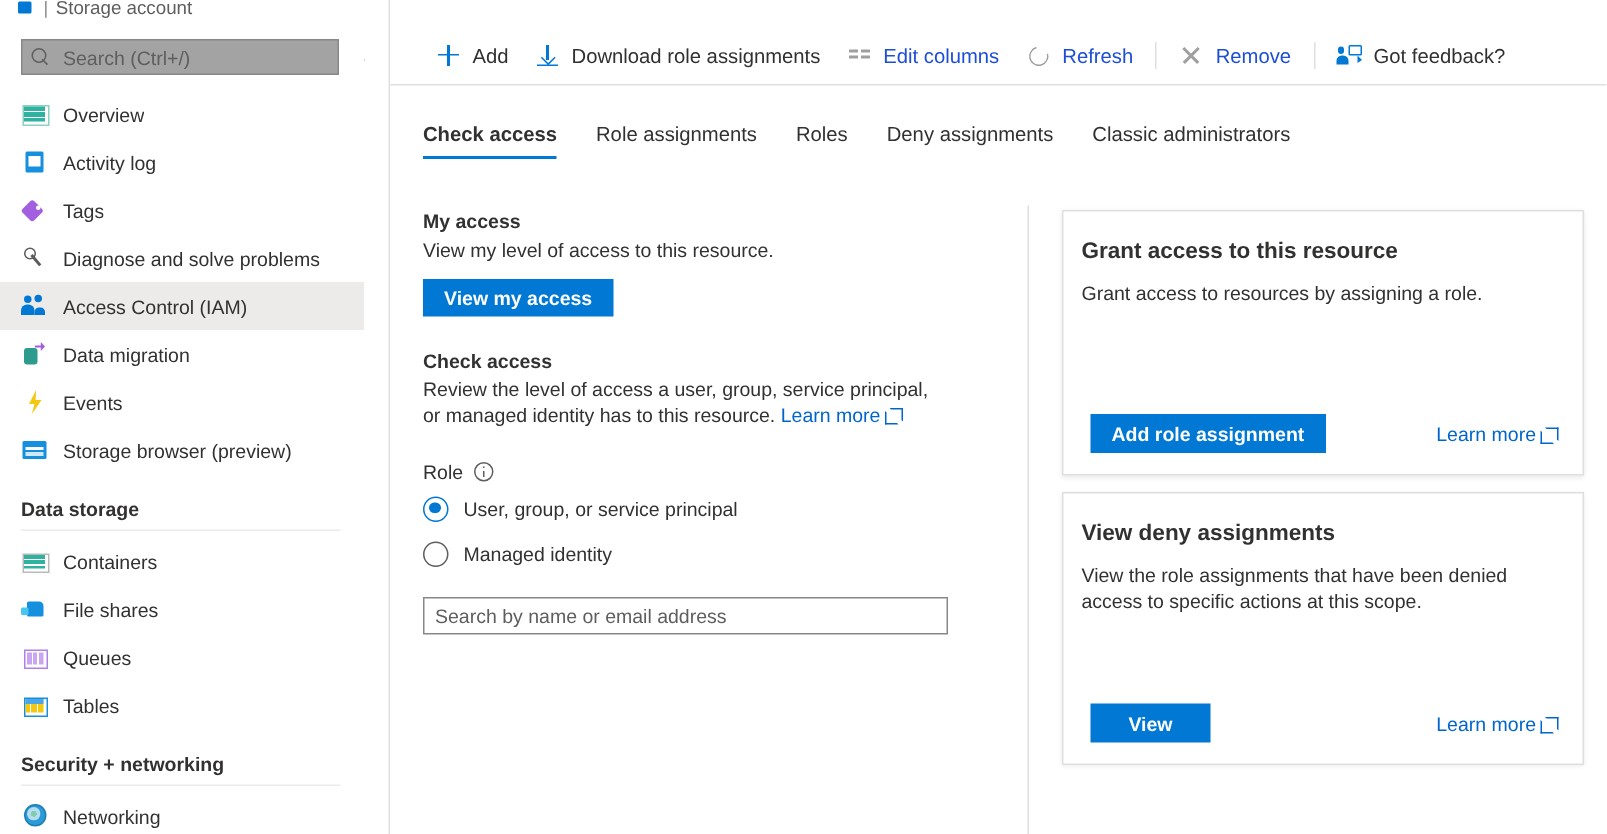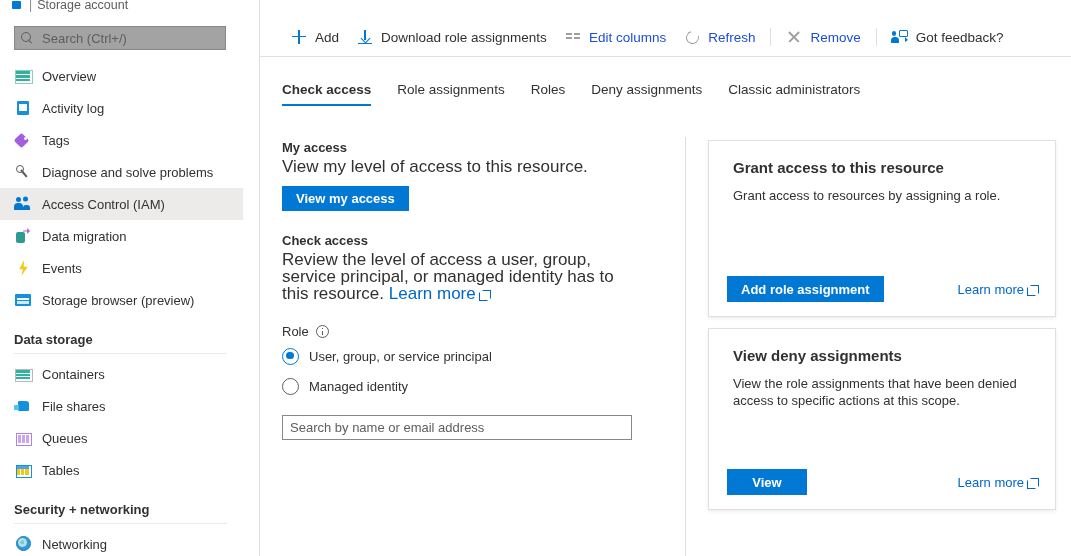--- a/index.html
+++ b/index.html
@@ -222,21 +222,21 @@
     content: ""; position: absolute; left: 0; right: 0; bottom: 0;
     height: 2px; background: #0078d4;
   }
 
   
   .content { position: absolute; left: 0; top: 126px; width: 811px; height: 430px; }
   .col-left { position: absolute; left: 22px; top: 14px; width: 400px; }
   .vdivider { position: absolute; left: 425px; top: 11px; width: 1px; height: 419px; background: #e1dfdd; }
 
   .sec-title { font-size: 13px; font-weight: 600; color: #323130; margin-bottom: 3px; }
-  .sec-desc  { font-size: 17px; color: #323130; line-height: 17px; }
+  .sec-desc  { font-size: 13px; color: #323130; line-height: 17px; }
 
   .btn-primary {
     display: inline-flex; align-items: center; justify-content: center;
     background: #0078d4; color: #ffffff;
     font-size: 13px; font-weight: 600;
     border: none; height: 25px; padding: 0 14px;
     cursor: pointer; font-family: "Liberation Sans", sans-serif;
   }
   .link { color: #0066cc; text-decoration: none; cursor: pointer; }
   .ext-ico { display: inline-block; width: 10px; height: 10px; position: relative; margin-left: 3px; vertical-align: -1px; }
@@ -271,21 +271,21 @@
   .text-input::placeholder { color: #605e5c; }
 
   
   .cards { position: absolute; left: 448px; top: 14px; }
   .card {
     position: absolute;
     width: 348px;
     border: 1px solid #e1dfdd;
     background: #fff;
     box-shadow: 0 1.6px 3.6px rgba(0,0,0,.08), 0 .3px .9px rgba(0,0,0,.06);
-    padding: 18px 18px 14px 24px;
+    padding: 18px 18px 14px 12px;
   }
   #card-grant { left: 0; top: 0; height: 177px; }
   #card-deny  { left: 0; top: 188px; height: 182px; }
   .card h3 { margin: 0 0 11px 0; font-size: 15px; font-weight: 600; color: #323130; }
   .card p  { margin: 0; font-size: 13px; color: #323130; line-height: 17px; }
   .card-footer {
     position: absolute; left: 18px; right: 18px; bottom: 14px;
     display: flex; align-items: center; justify-content: space-between;
   }
   .card-footer .btn-primary { height: 26px; }

